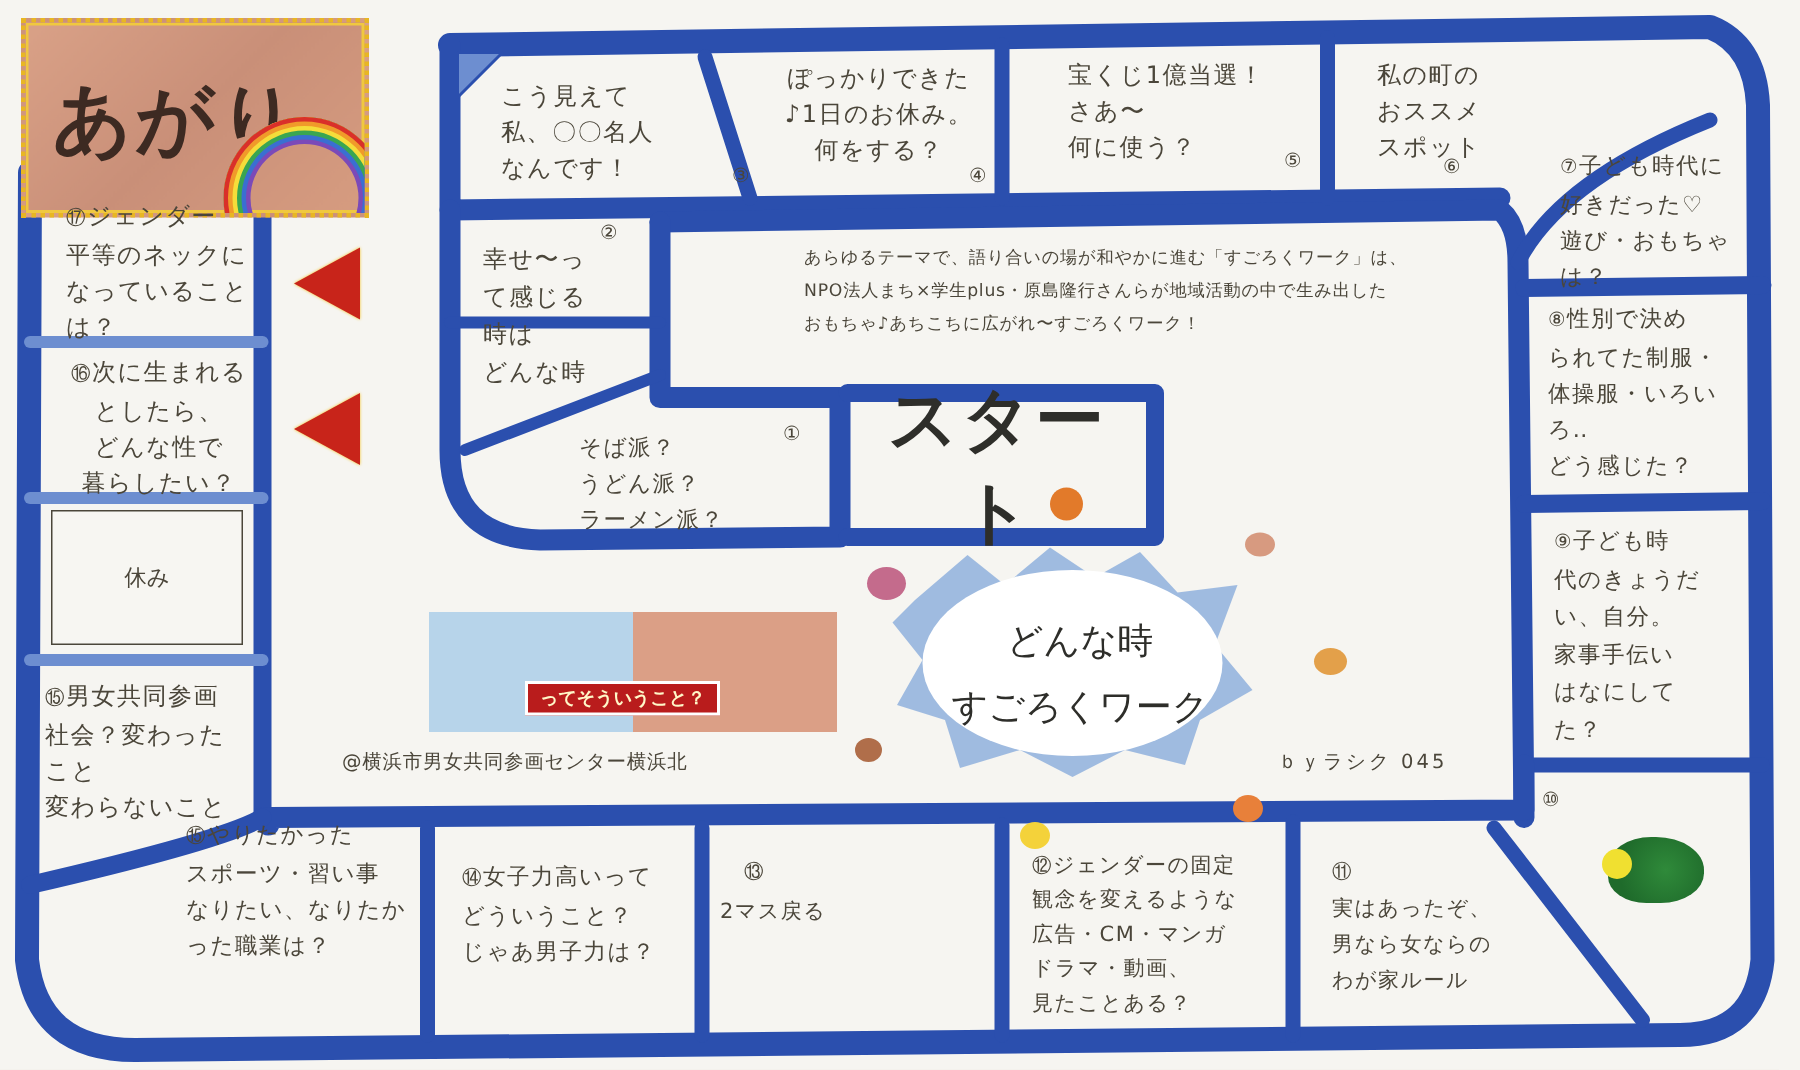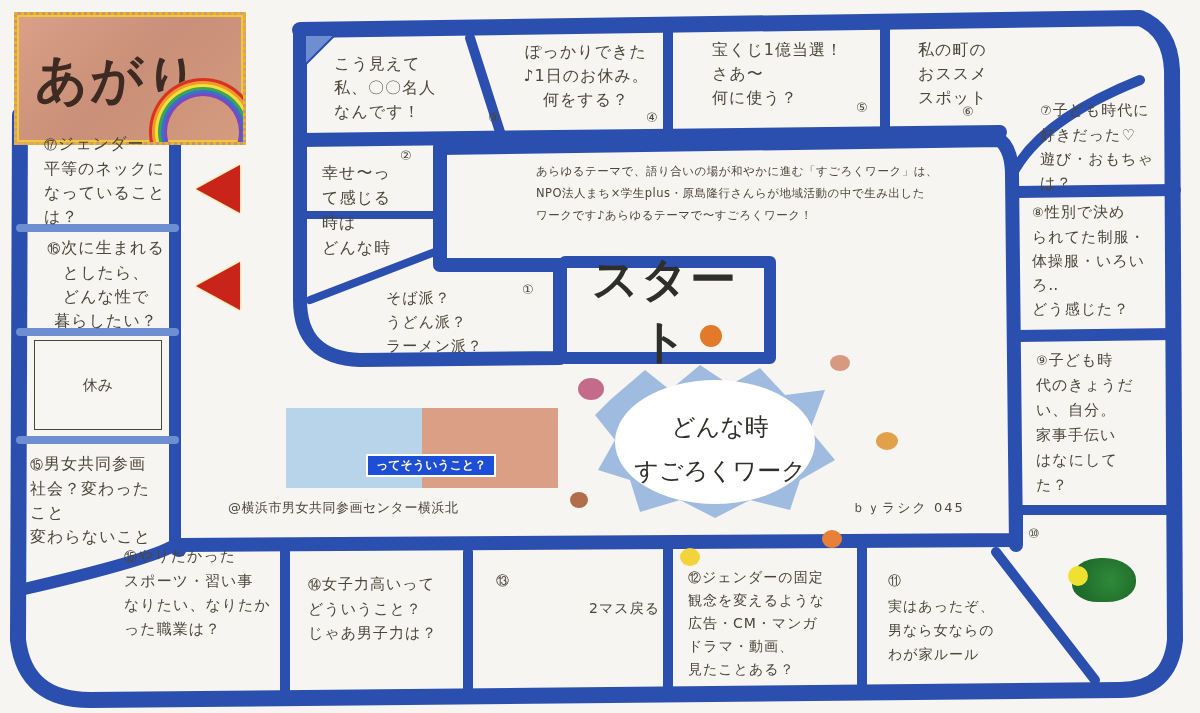--- a/index.html
+++ b/index.html
@@ -33,21 +33,21 @@
   .start-box { position: absolute; left: 570px; top: 270px; width: 190px; height: 82px; display: flex; align-items: center; justify-content: center; text-align: center; }
   .start-label { font-size: 46px; font-weight: bold; color: #2e2e2a; letter-spacing: 2px; }
 
   .intro { position: absolute; left: 536px; top: 160px; width: 460px; font-size: 11.5px; line-height: 22px; color: #4b463a; white-space: pre-line; letter-spacing: 0.5px; }
 
   .logo { position: absolute; left: 286px; top: 408px; width: 272px; height: 80px; overflow: hidden; }
   .logo-left { position: absolute; left: 0; top: 0; width: 50%; height: 100%; background: #b7d4ea; }
   .logo-right { position: absolute; left: 50%; top: 0; width: 50%; height: 100%; background: #db9f86; }
   .logo-title { position: absolute; left: 8px; top: 6px; font-size: 26px; font-weight: bold; letter-spacing: 1px; text-shadow: 0 0 3px #fff, 0 0 3px #fff, 0 0 3px #fff; white-space: nowrap; }
   .logo-title .c1 { color: #c6d23a; } .logo-title .c2 { color: #e5a323; } .logo-title .c3 { color: #e2702a; } .logo-title .c4 { color: #cc3a2a; } .logo-title .c5 { color: #b8324a; } .logo-title .c6 { color: #6a3a9c; } .logo-title .c7 { color: #3a8fd4; } .logo-title .q { color: #3a3a3a; }
-  .logo-sub { position: absolute; left: 64px; top: 46px; padding: 1px 8px; background: #1d4ed8; color: #fff7c8; font-size: 12px; font-weight: bold; border: 2px solid #fff; margin-left: 16px; }
+  .logo-sub { position: absolute; left: 64px; top: 46px; padding: 1px 8px; background: #b91c1c; color: #fff7c8; font-size: 12px; font-weight: bold; border: 2px solid #fff; }
 
   .credit { position: absolute; left: 228px; top: 499px; font-size: 13px; color: #4b463a; letter-spacing: 0.5px; }
   .author { position: absolute; left: 852px; top: 499px; font-size: 13px; color: #4b463a; letter-spacing: 2px; }
 
   .title-burst { position: absolute; left: 590px; top: 360px; width: 250px; height: 160px; }
   .title-text { position: absolute; left: 620px; top: 405px; width: 200px; text-align: center; font-size: 24px; line-height: 44px; color: #2e2e2a; font-weight: normal; white-space: pre-line; }
 
   .dot { position: absolute; border-radius: 50%; }
   .turtle { position: absolute; left: 1072px; top: 558px; width: 64px; height: 44px; background: radial-gradient(circle at 60% 50%, #2f8a3a 0%, #1f6b2b 70%); border-radius: 45% 50% 45% 40%; }
   .turtle-head { position: absolute; left: -4px; top: 8px; width: 20px; height: 20px; background: #f0e030; border-radius: 50%; }
@@ -141,21 +141,21 @@
 った職業は？</span></span>
   </div>
 
   <div class="cell" style="left:308px; top:572px; width:155px; font-size:15px;">
     <span class="cell-text"><span class="num">⑭</span><span>女子力高いって
 どういうこと？
 じゃあ男子力は？</span></span>
   </div>
 
   <div class="corner-num" style="left:496px; top:572px;">⑬</div>
-  <div class="cell" style="left:480px; top:596px; width:180px; text-align:right; font-size:14px;">
+  <div class="cell" style="left:480px; top:596px; width:180px; text-align:left; font-size:14px;">
     <span>2マス戻る</span>
   </div>
 
   <div class="cell" style="left:688px; top:566px; width:170px; font-size:14px; line-height:23px;">
     <span class="cell-text"><span class="num">⑫</span><span>ジェンダーの固定
 観念を変えるような
 広告・CM・マンガ
 ドラマ・動画、
 見たことある？</span></span>
   </div>
@@ -238,21 +238,21 @@
 ラーメン派？</span>
   </div>
   <div class="corner-num" style="left:522px; top:282px;">①</div>
 
   <div class="start-box">
     <span class="start-label">スタート</span>
   </div>
 
   <div class="intro">あらゆるテーマで、語り合いの場が和やかに進む「すごろくワーク」は、
 NPO法人まち×学生plus・原島隆行さんらが地域活動の中で生み出した
-ワークです♪あらゆるテーマで〜すごろくワーク！</div>
+おもちゃ♪あちこちに広がれ〜すごろくワーク！</div>
 
   <div class="logo">
     <div class="logo-left"></div>
     <div class="logo-right"></div>
     <div class="logo-sub">ってそういうこと？</div>
   </div>
 
   <div class="credit">@横浜市男女共同参画センター横浜北</div>
   <div class="author">ｂｙラシク 045</div>
 

